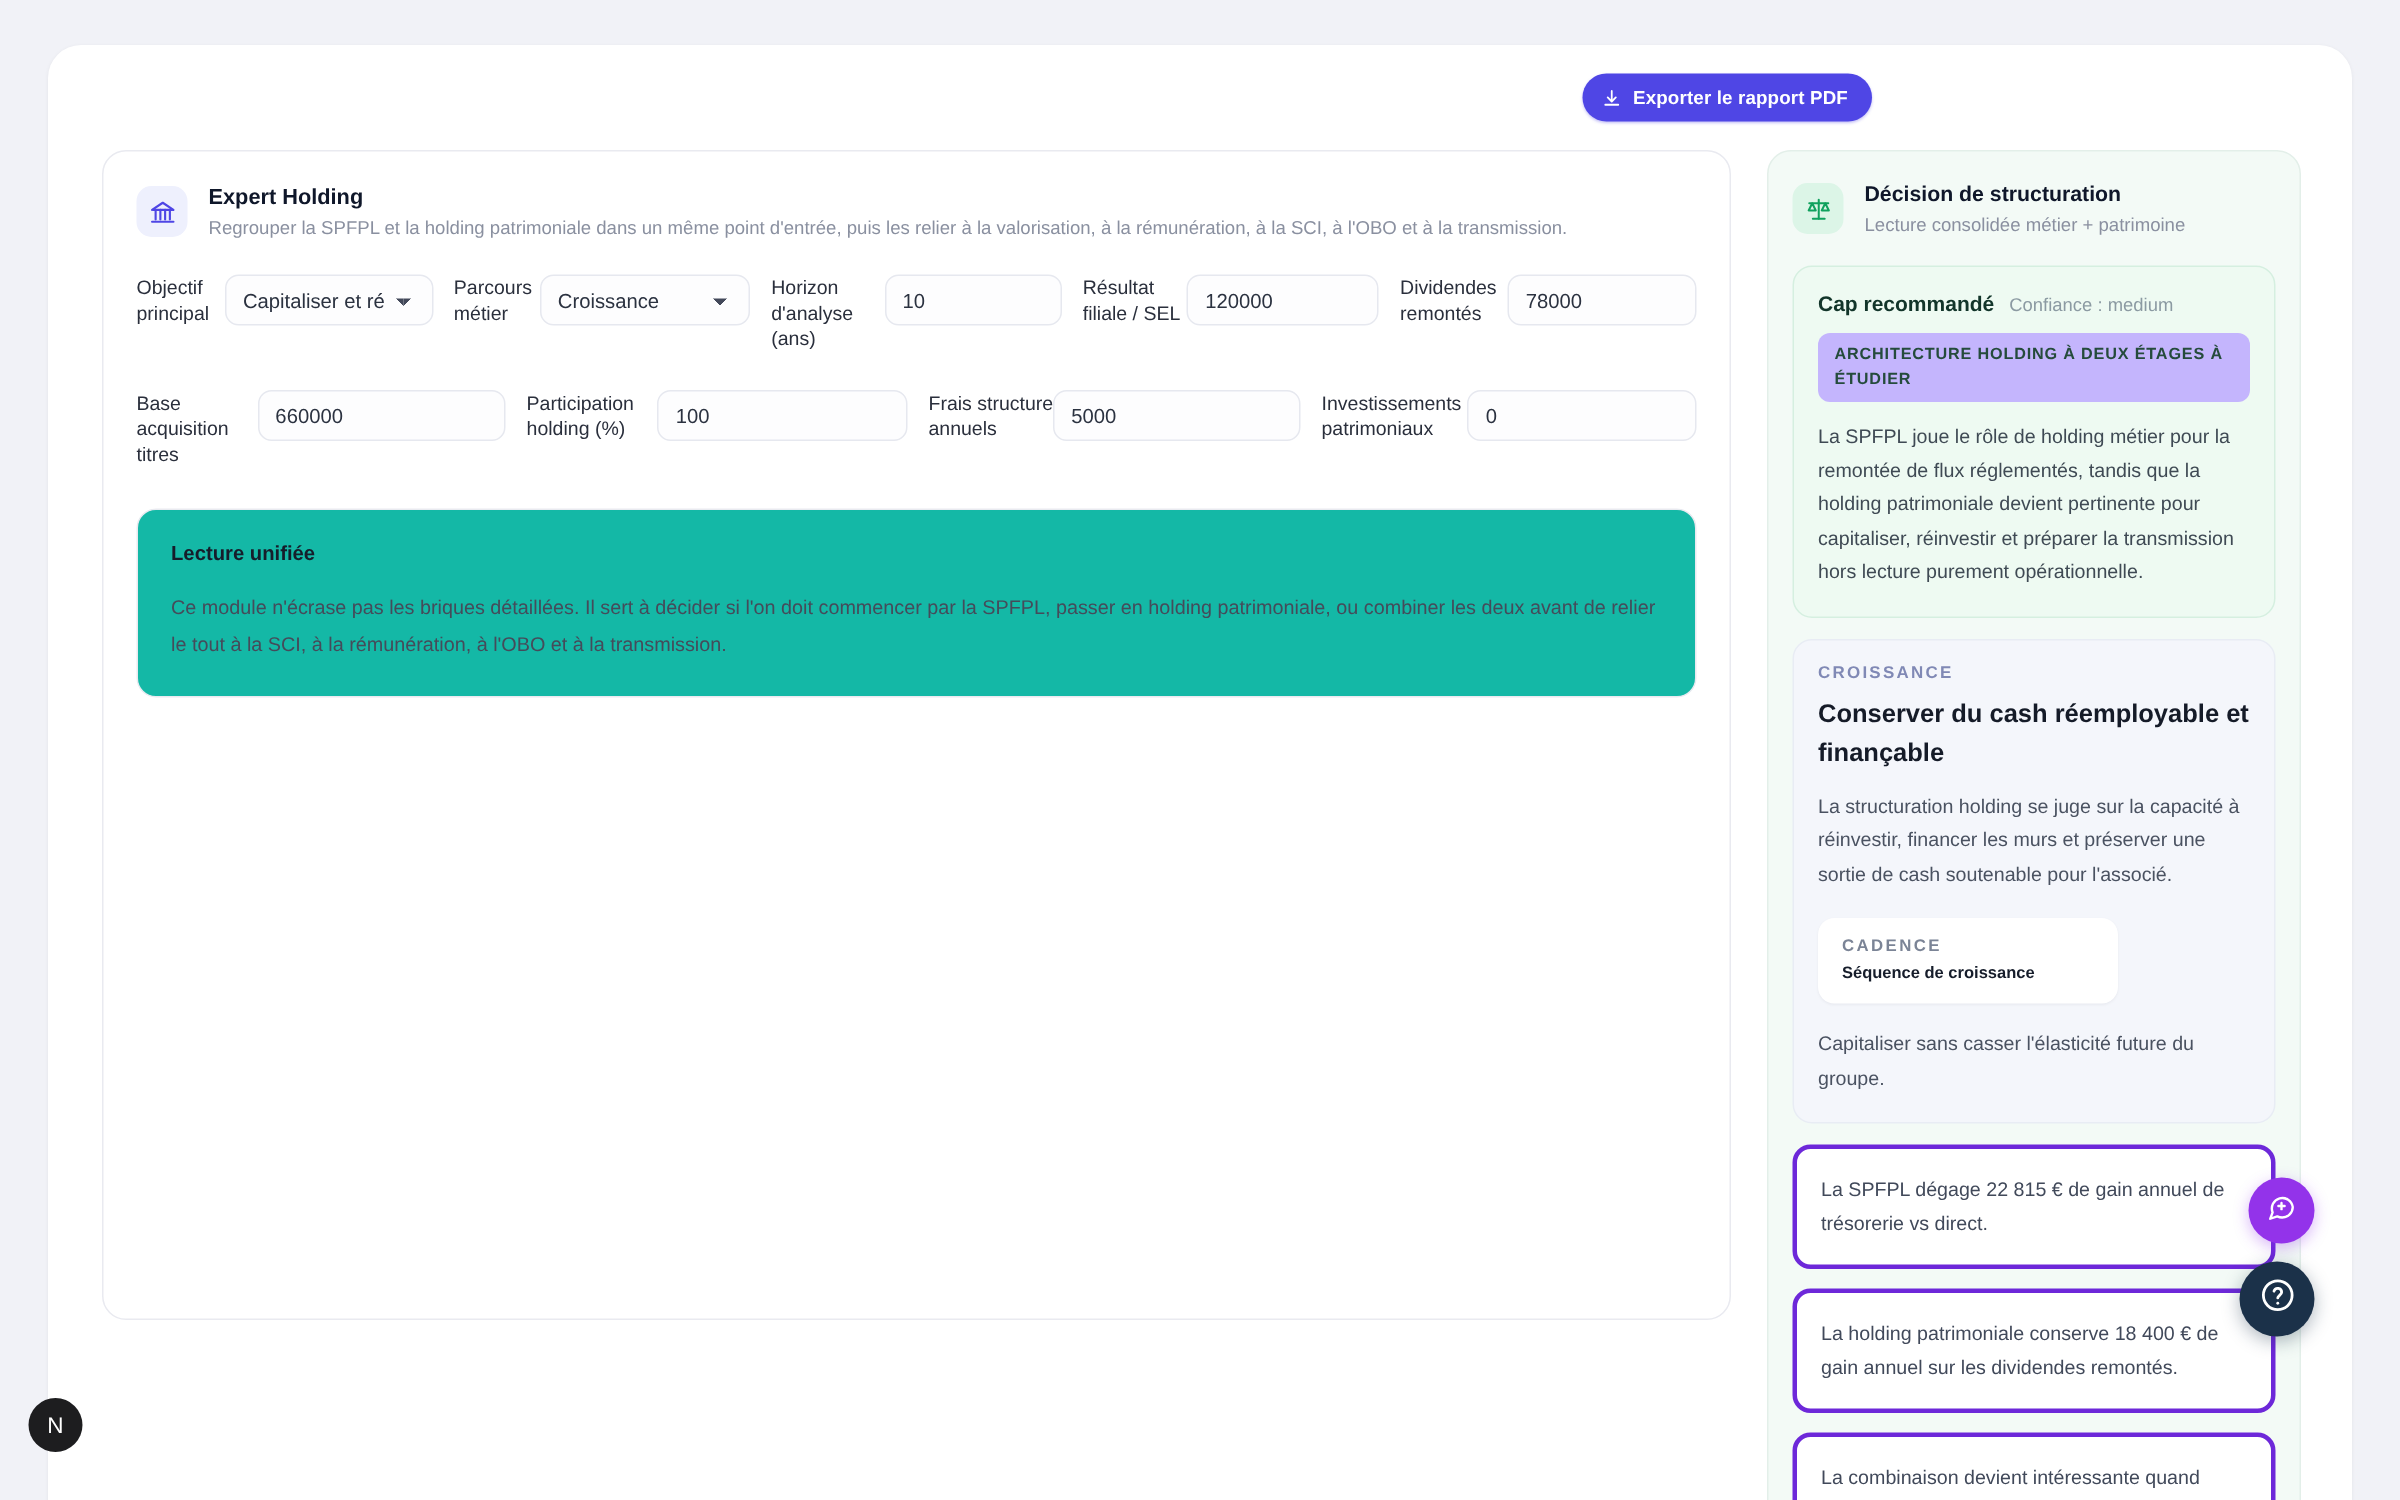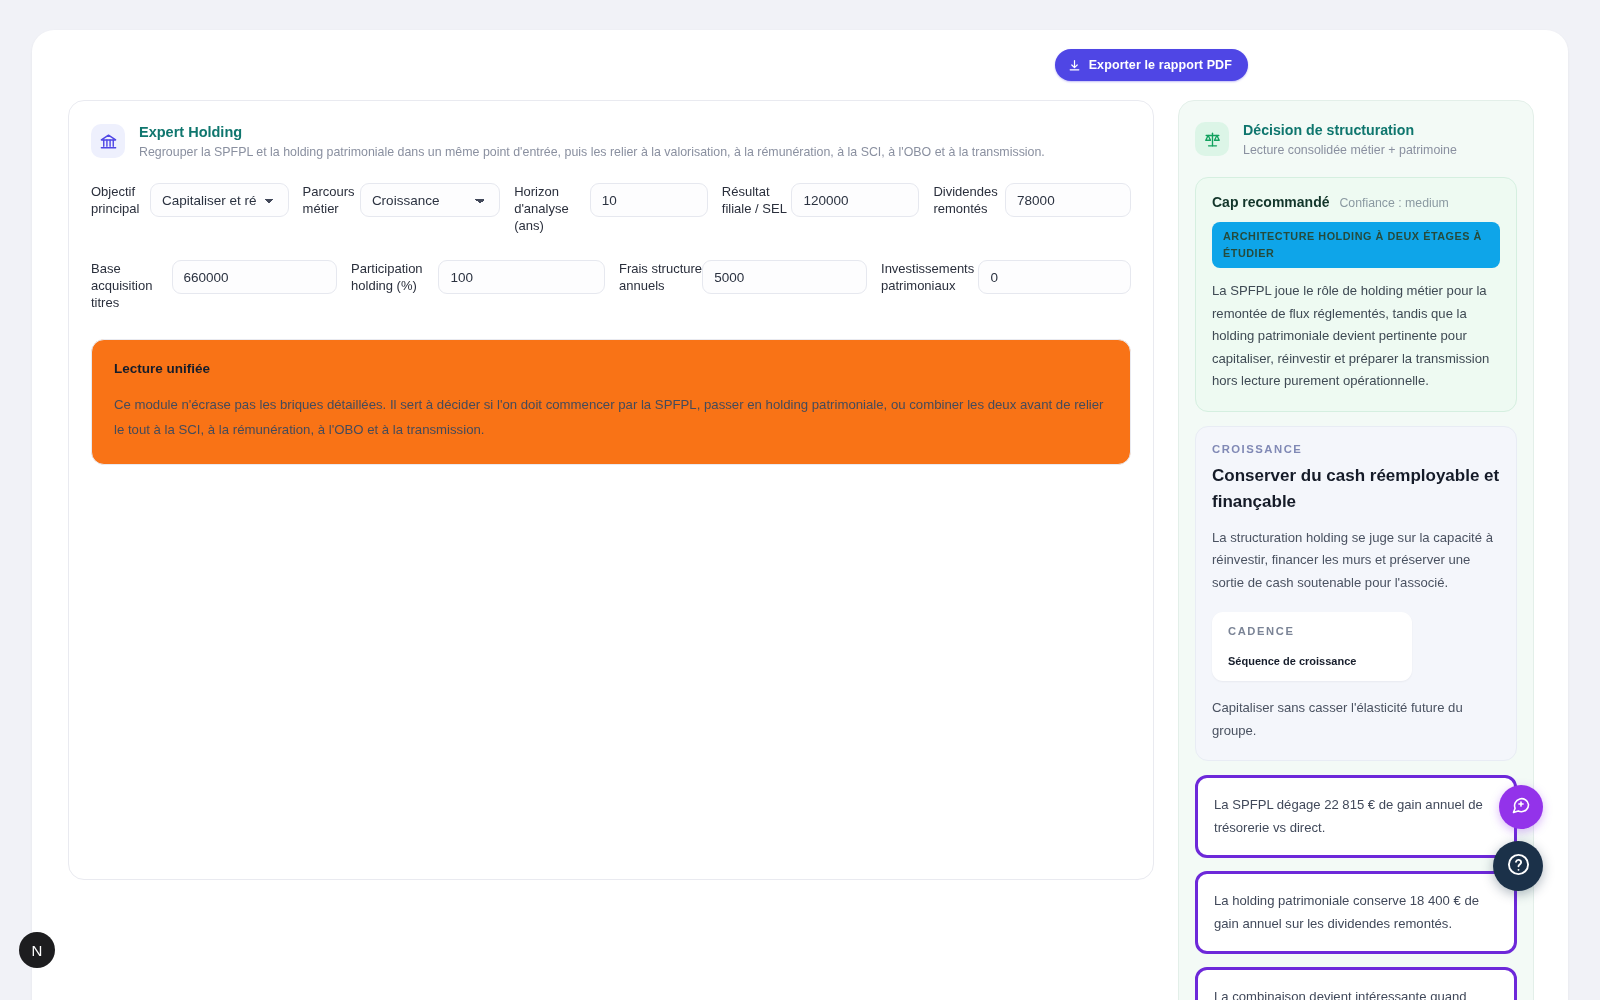--- a/index.html
+++ b/index.html
@@ -96,21 +96,21 @@
     display: flex; align-items: center; justify-content: center;
     flex: none;
     margin-top: 1px;
   }
   .head-icon.indigo { background: #eef0fd; color: #4f46e5; }
   .head-icon.green  { background: #dcf5e7; color: #10a15e; }
 
   .head-text .title {
     font-size: 14.5px;
     font-weight: 700;
-    color: #0f766e;
+    color: #0f172a;
     line-height: 19px;
     margin-bottom: 2px;
   }
   .head-text .subtitle {
     font-size: 12.4px;
     color: #8a90a0;
     line-height: 17px;
   }
 
   
@@ -164,21 +164,21 @@
   .w-part   { width: 258px; }
   .w-frais  { width: 252px; }
   .w-invest { width: 254px; }
 
   
   .lecture {
     margin-top: 20px;
     border: 1px solid #e9eaf0;
     border-radius: 13px;
     padding: 20px 22px 22px 22px;
-    background: #f97316;
+    background: #14b8a6;
   }
   .lecture h4 {
     font-size: 13.5px;
     font-weight: 700;
     color: #161d2b;
     margin-bottom: 14px;
     line-height: 18px;
   }
   .lecture p {
     font-size: 13.2px;
@@ -225,21 +225,21 @@
     font-weight: 700;
     color: #12352a;
     text-align: center;
   }
   .cap-conf {
     font-size: 12.3px;
     color: #8b9aa2;
   }
   .cap-badge {
     display: inline-block;
-    background: #0ea5e9;
+    background: #c4b5fd;
     color: #254b3c;
     font-size: 10.8px;
     font-weight: 700;
     letter-spacing: .55px;
     line-height: 17px;
     padding: 6px 11px;
     border-radius: 8px;
     margin-bottom: 12px;
   }
   .cap-body {
@@ -275,21 +275,21 @@
     padding: 13px 16px 14px 16px;
     margin: 18px 0 16px 0;
     box-shadow: 0 1px 2px rgba(16,24,40,.05);
     width: 200px;
   }
   .cadence-kicker {
     font-size: 11.2px;
     font-weight: 600;
     letter-spacing: 1.6px;
     color: #7b8496;
-    margin-bottom: 18px;
+    margin-bottom: 6px;
   }
   .cadence-title {
     font-size: 11px;
     font-weight: 700;
     color: #161d2b;
   }
 
   .note-card {
     background: #ffffff;
     border: 3px solid #6d28d9;

